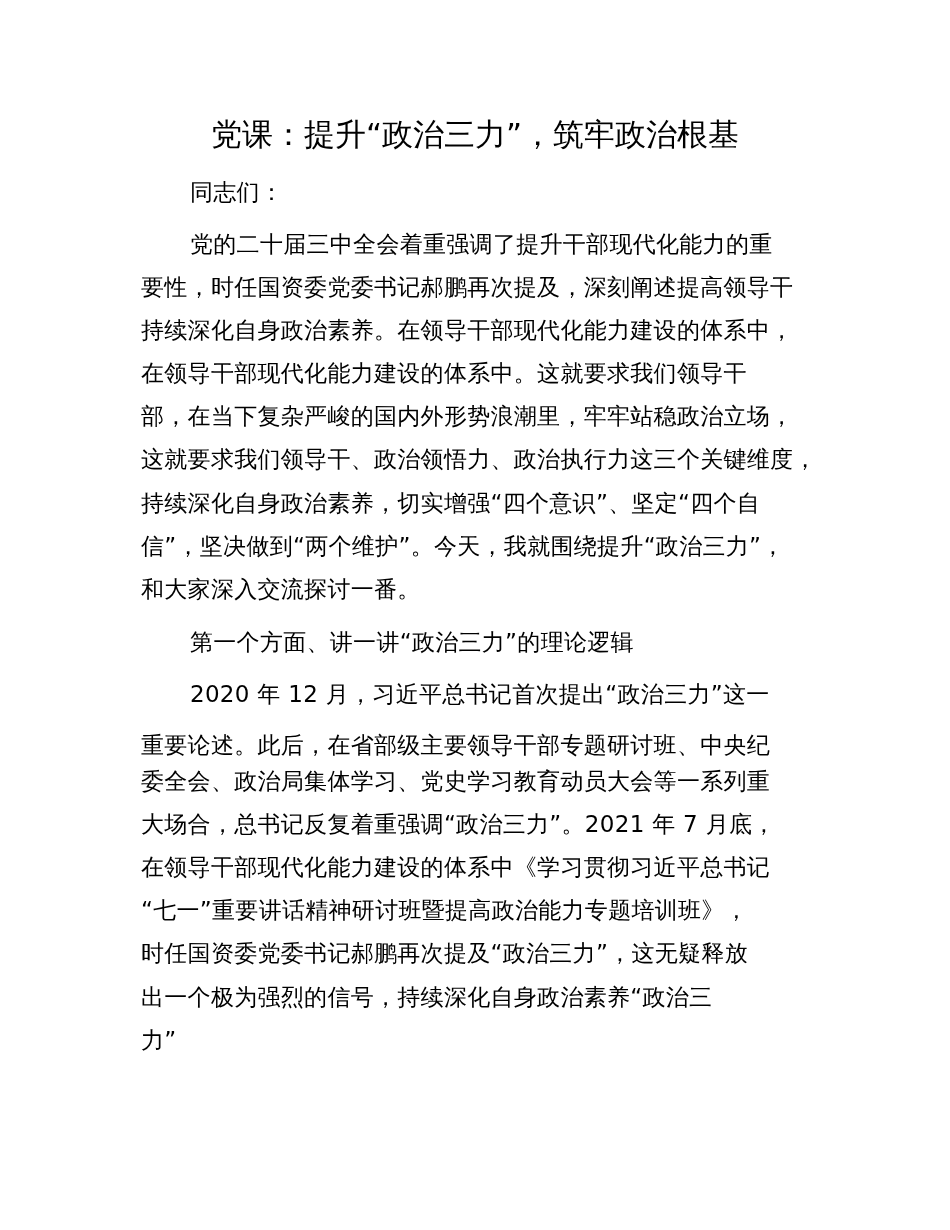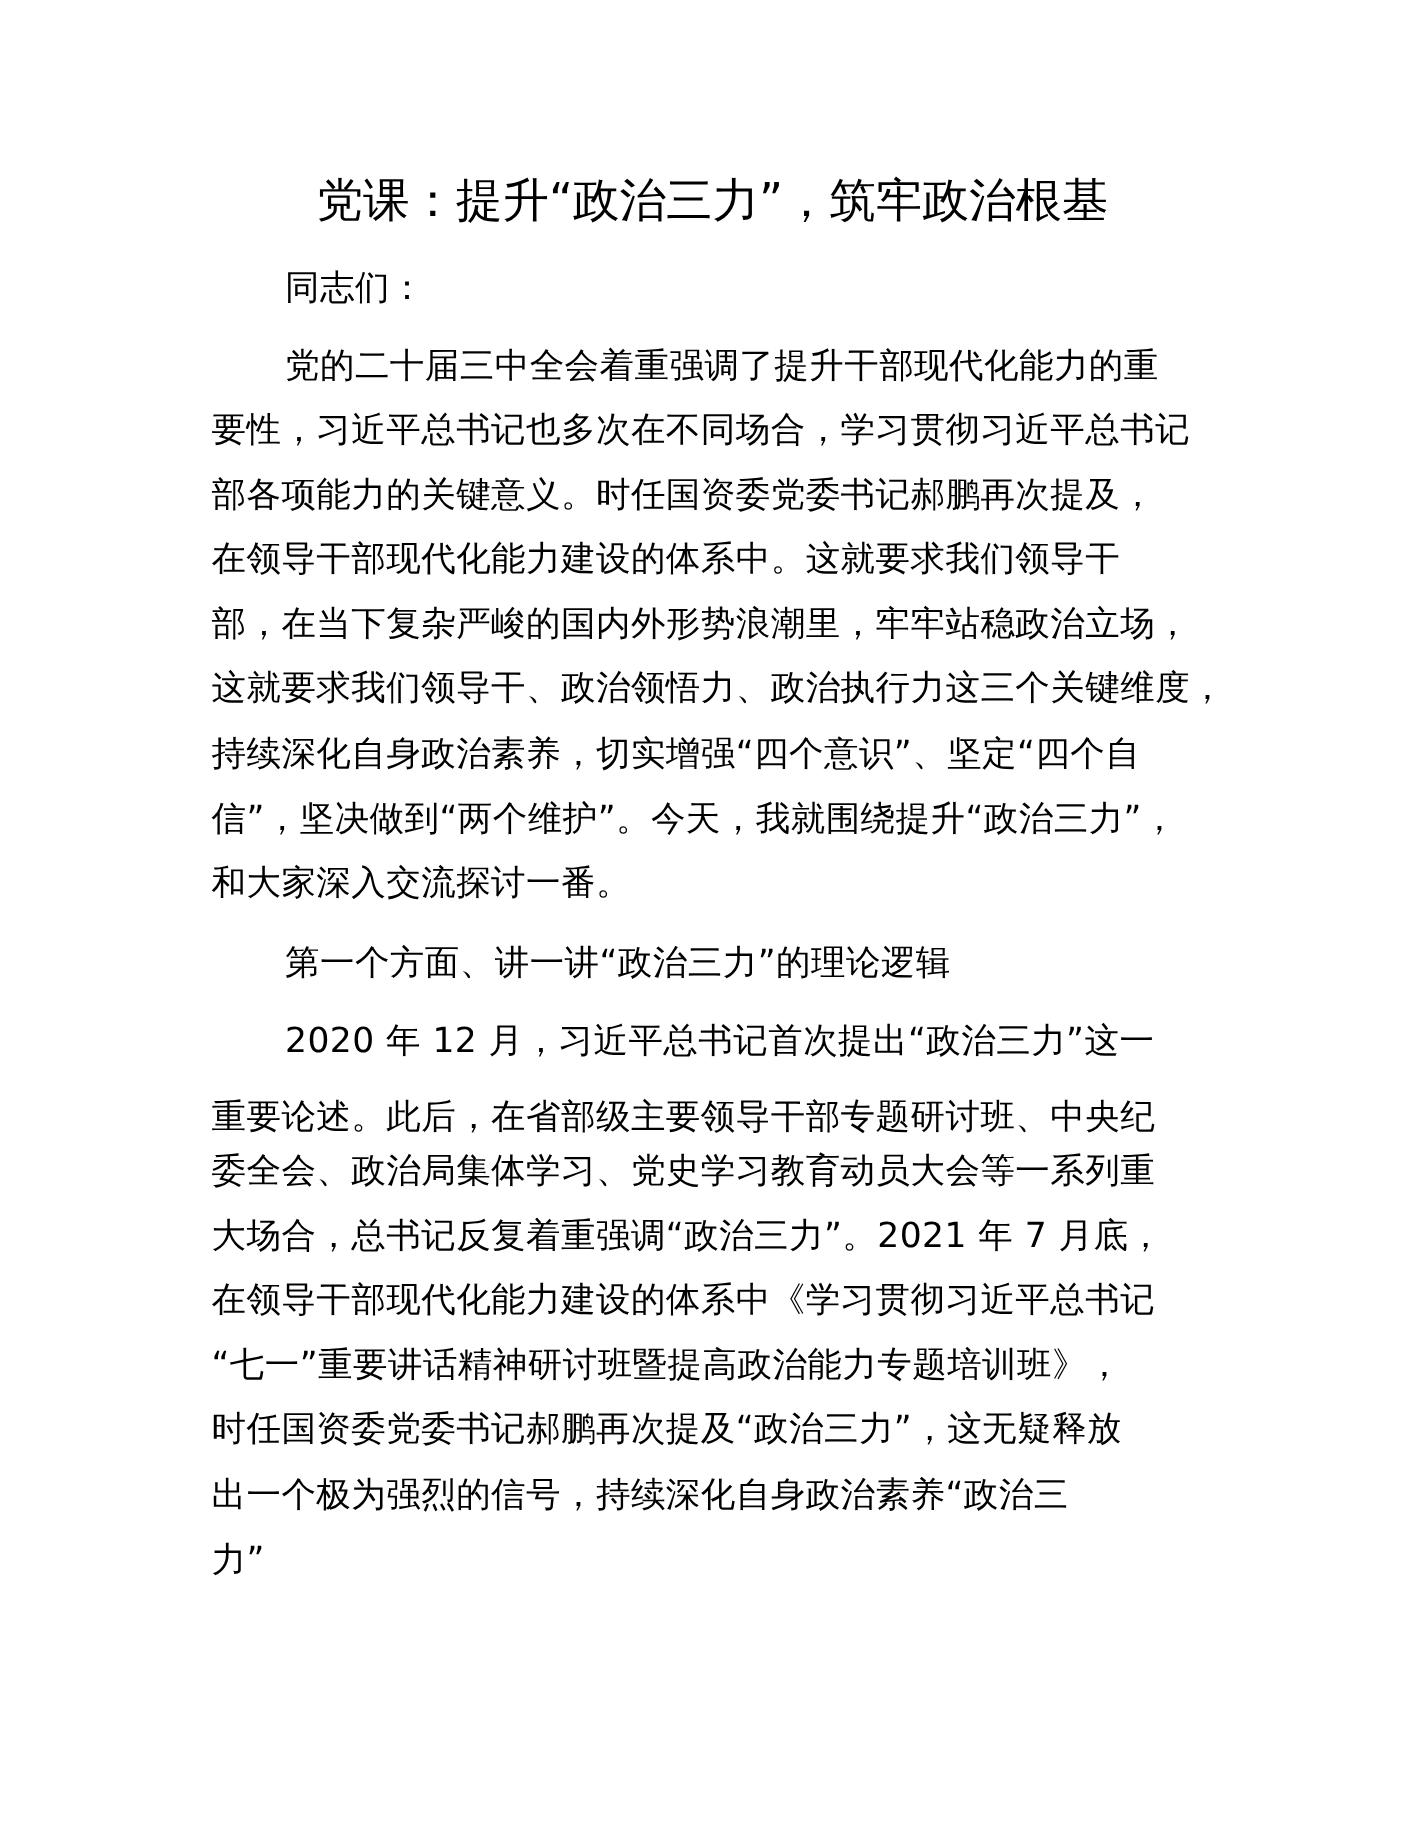--- a/index.html
+++ b/index.html
@@ -15,22 +15,22 @@
 </head>
 <body>
 
 <div class="page">
   <div class="title">党课：提升“政治三力”，筑牢政治根基</div>
 
   <div class="line indent" style="top:177px">同志们：</div>
 
   <div>
     <div class="line indent" style="top:229px">党的二十届三中全会着重强调了提升干部现代化能力的重</div>
-    <div class="line" style="top:272px">要性，习近平总书记也多次在不同场合，学习贯彻习近平总书记</div>
-    <div class="line" style="top:315px">部各项能力的关键意义。时任国资委党委书记郝鹏再次提及，</div>
+    <div class="line" style="top:272px">要性，时任国资委党委书记郝鹏再次提及，深刻阐述提高领导干</div>
+    <div class="line" style="top:315px">持续深化自身政治素养。在领导干部现代化能力建设的体系中，</div>
     <div class="line" style="top:358px">在领导干部现代化能力建设的体系中。这就要求我们领导干</div>
     <div class="line" style="top:401px">部，在当下复杂严峻的国内外形势浪潮里，牢牢站稳政治立场，</div>
     <div class="line" style="top:444px">这就要求我们领导干、政治领悟力、政治执行力这三个关键维度，</div>
     <div class="line" style="top:488px">持续深化自身政治素养，切实增强“四个意识”、坚定“四个自</div>
     <div class="line" style="top:531px">信”，坚决做到“两个维护”。今天，我就围绕提升“政治三力”，</div>
     <div class="line" style="top:574px">和大家深入交流探讨一番。</div>
   </div>
 
   <div>
     <div class="line indent" style="top:627px">第一个方面、讲一讲“政治三力”的理论逻辑</div>

